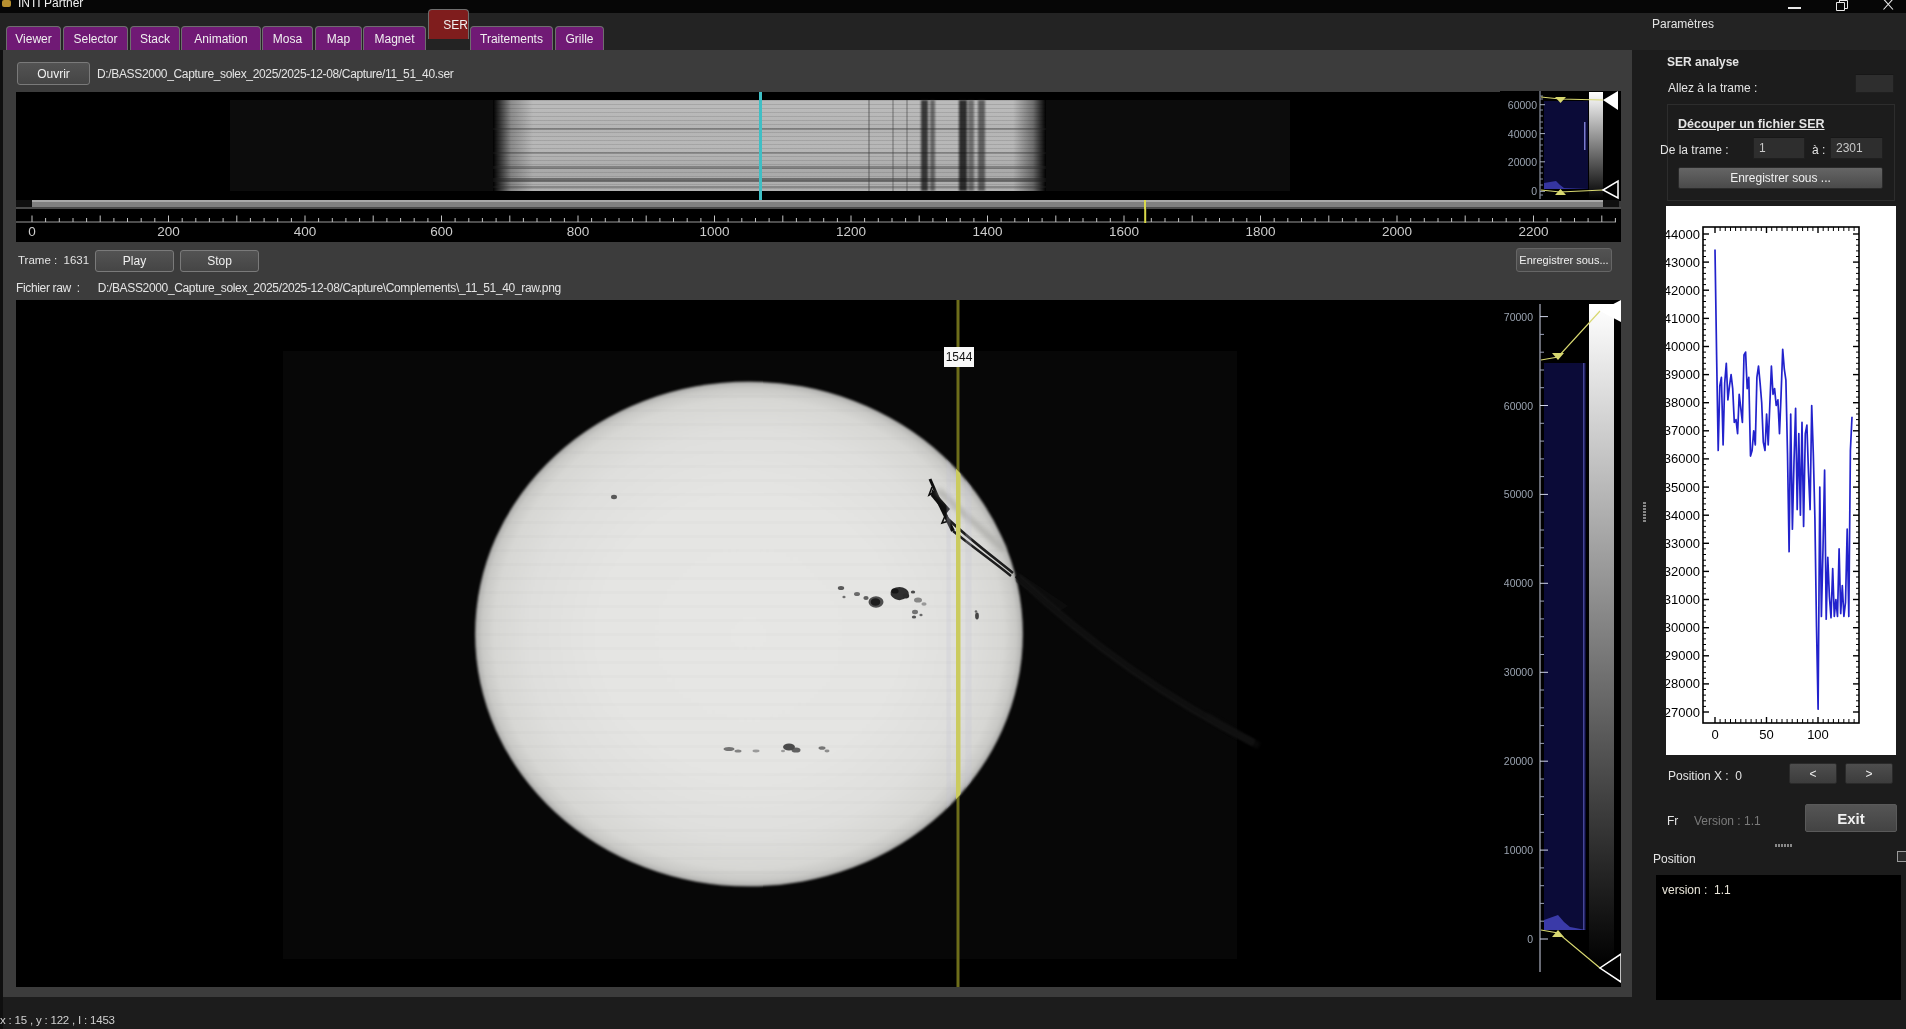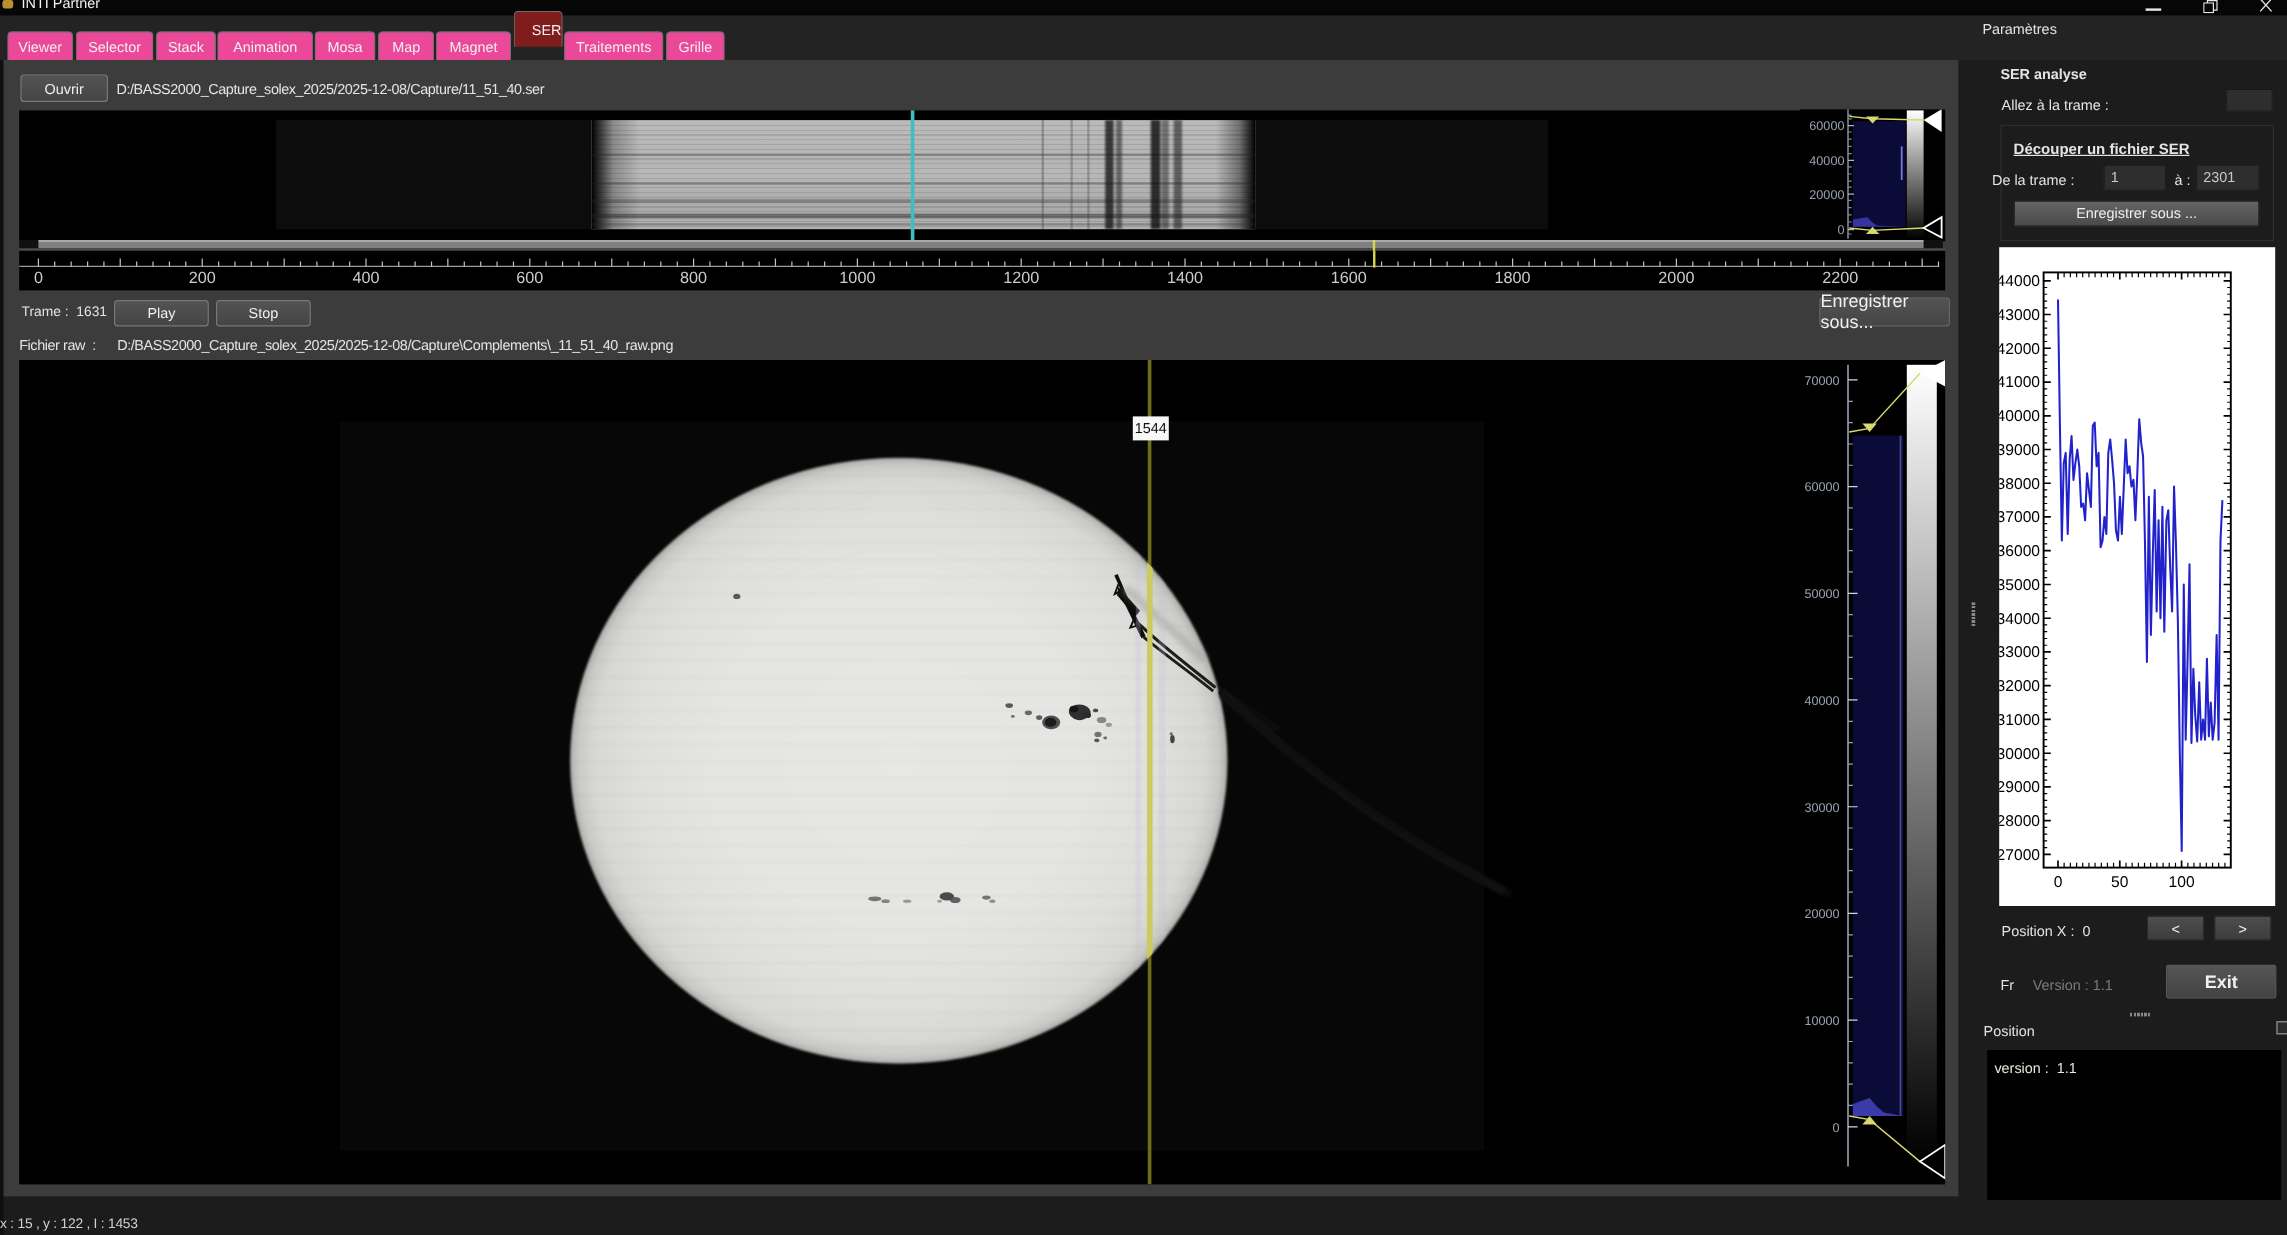--- a/index.html
+++ b/index.html
@@ -10,21 +10,21 @@
        border:1px solid #7a7a7a;border-radius:3px;color:#f0f0f0;
        font-size:12px;display:flex;align-items:center;justify-content:center;
        box-sizing:border-box;}
   .dbtn{position:absolute;background:linear-gradient(#4e4e4e,#3c3c3c);
        border:1px solid #2a2a2a;border-radius:2px;color:#f0f0f0;
        font-size:12px;display:flex;align-items:center;justify-content:center;
        box-sizing:border-box;}
   .inp{position:absolute;background:#2e2e2e;border:1px solid #1f1f1f;
        border-top-color:#171717;box-sizing:border-box;color:#c8c8c8;
        font-size:12px;padding-left:5px;display:flex;align-items:center;}
-  .tab{position:absolute;top:26px;height:24px;background:#ec4899;
+  .tab{position:absolute;top:26px;height:24px;background:#701a75;
        border:1px solid #6e6e6e;border-bottom:none;border-radius:4px 4px 0 0;
        box-sizing:border-box;color:#f0f0f0;font-size:12px;
        display:flex;align-items:center;justify-content:center;}
   .lbl{position:absolute;font-size:12px;color:#e4e4e4;white-space:pre;}
 </style>
 </head>
 <body>
 
 <div class="abs" style="left:0;top:0;width:1906px;height:13px;background:#060606;"></div>
 <div class="abs" style="left:2px;top:0;width:9px;height:7px;background:#b89030;border-radius:2px;"></div>
@@ -282,21 +282,21 @@
       <text x="1381.0" y="27">2000</text>
       <text x="1517.5" y="27">2200</text>
     </g>
     <line x1="1129.2" y1="0" x2="1129.2" y2="14" stroke="#d8d84a" stroke-width="2"></line>
   </svg>
 <div class="abs" style="left:1144px;top:200px;width:2px;height:9px;background:#d8d84a;"></div>
 
 <div class="lbl" style="left:18px;top:254px;font-size:11.5px;">Trame&nbsp;:&nbsp;&nbsp;1631</div>
 <div class="btn" style="left:95px;top:250px;width:79px;height:22px;">Play</div>
 <div class="btn" style="left:180px;top:250px;width:79px;height:22px;">Stop</div>
-<div class="btn" style="left:1516px;top:248px;width:109px;height:24px;border-color:#666;font-size:15px;">Enregistrer sous...</div>
+<div class="btn" style="left:1516px;top:248px;width:96px;height:24px;border-color:#666;font-size:11px;">Enregistrer sous...</div>
 
 <div class="lbl" style="left:16px;top:281px;font-size:12px;letter-spacing:-0.35px;">Fichier raw  :&nbsp;&nbsp;&nbsp;&nbsp;&nbsp;&nbsp;D:/BASS2000_Capture_solex_2025/2025-12-08/Capture\Complements\_11_51_40_raw.png</div>
 
 <div class="abs" style="left:16px;top:300px;width:1605px;height:687px;background:#000;"></div>
 <svg class="abs" style="left:16px;top:300px;" width="1605" height="687" viewBox="0 0 1605 687">
     <rect x="267" y="51" width="954" height="608" fill="#070707"></rect>
     <defs>
 <radialGradient id="sun" cx="0.5" cy="0.5" r="0.5">
  <stop offset="0" stop-color="#e7e7e5"></stop>
  <stop offset="0.55" stop-color="#e5e5e3"></stop>

